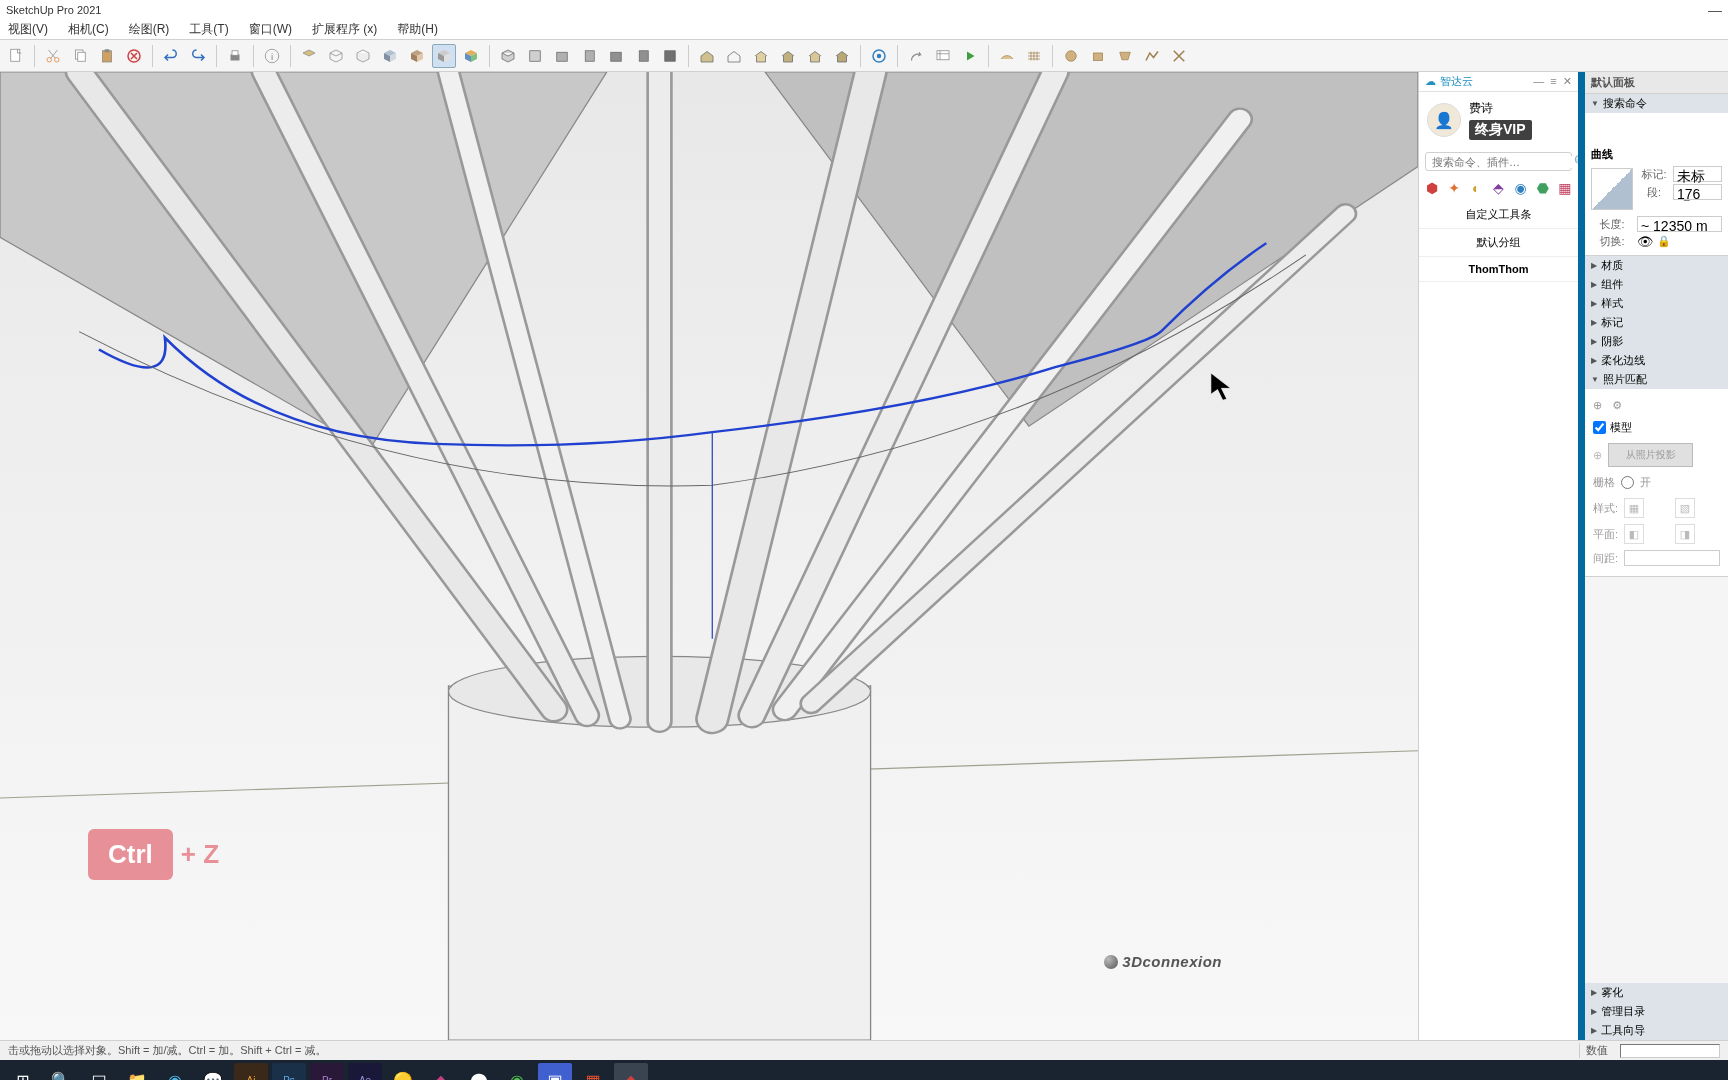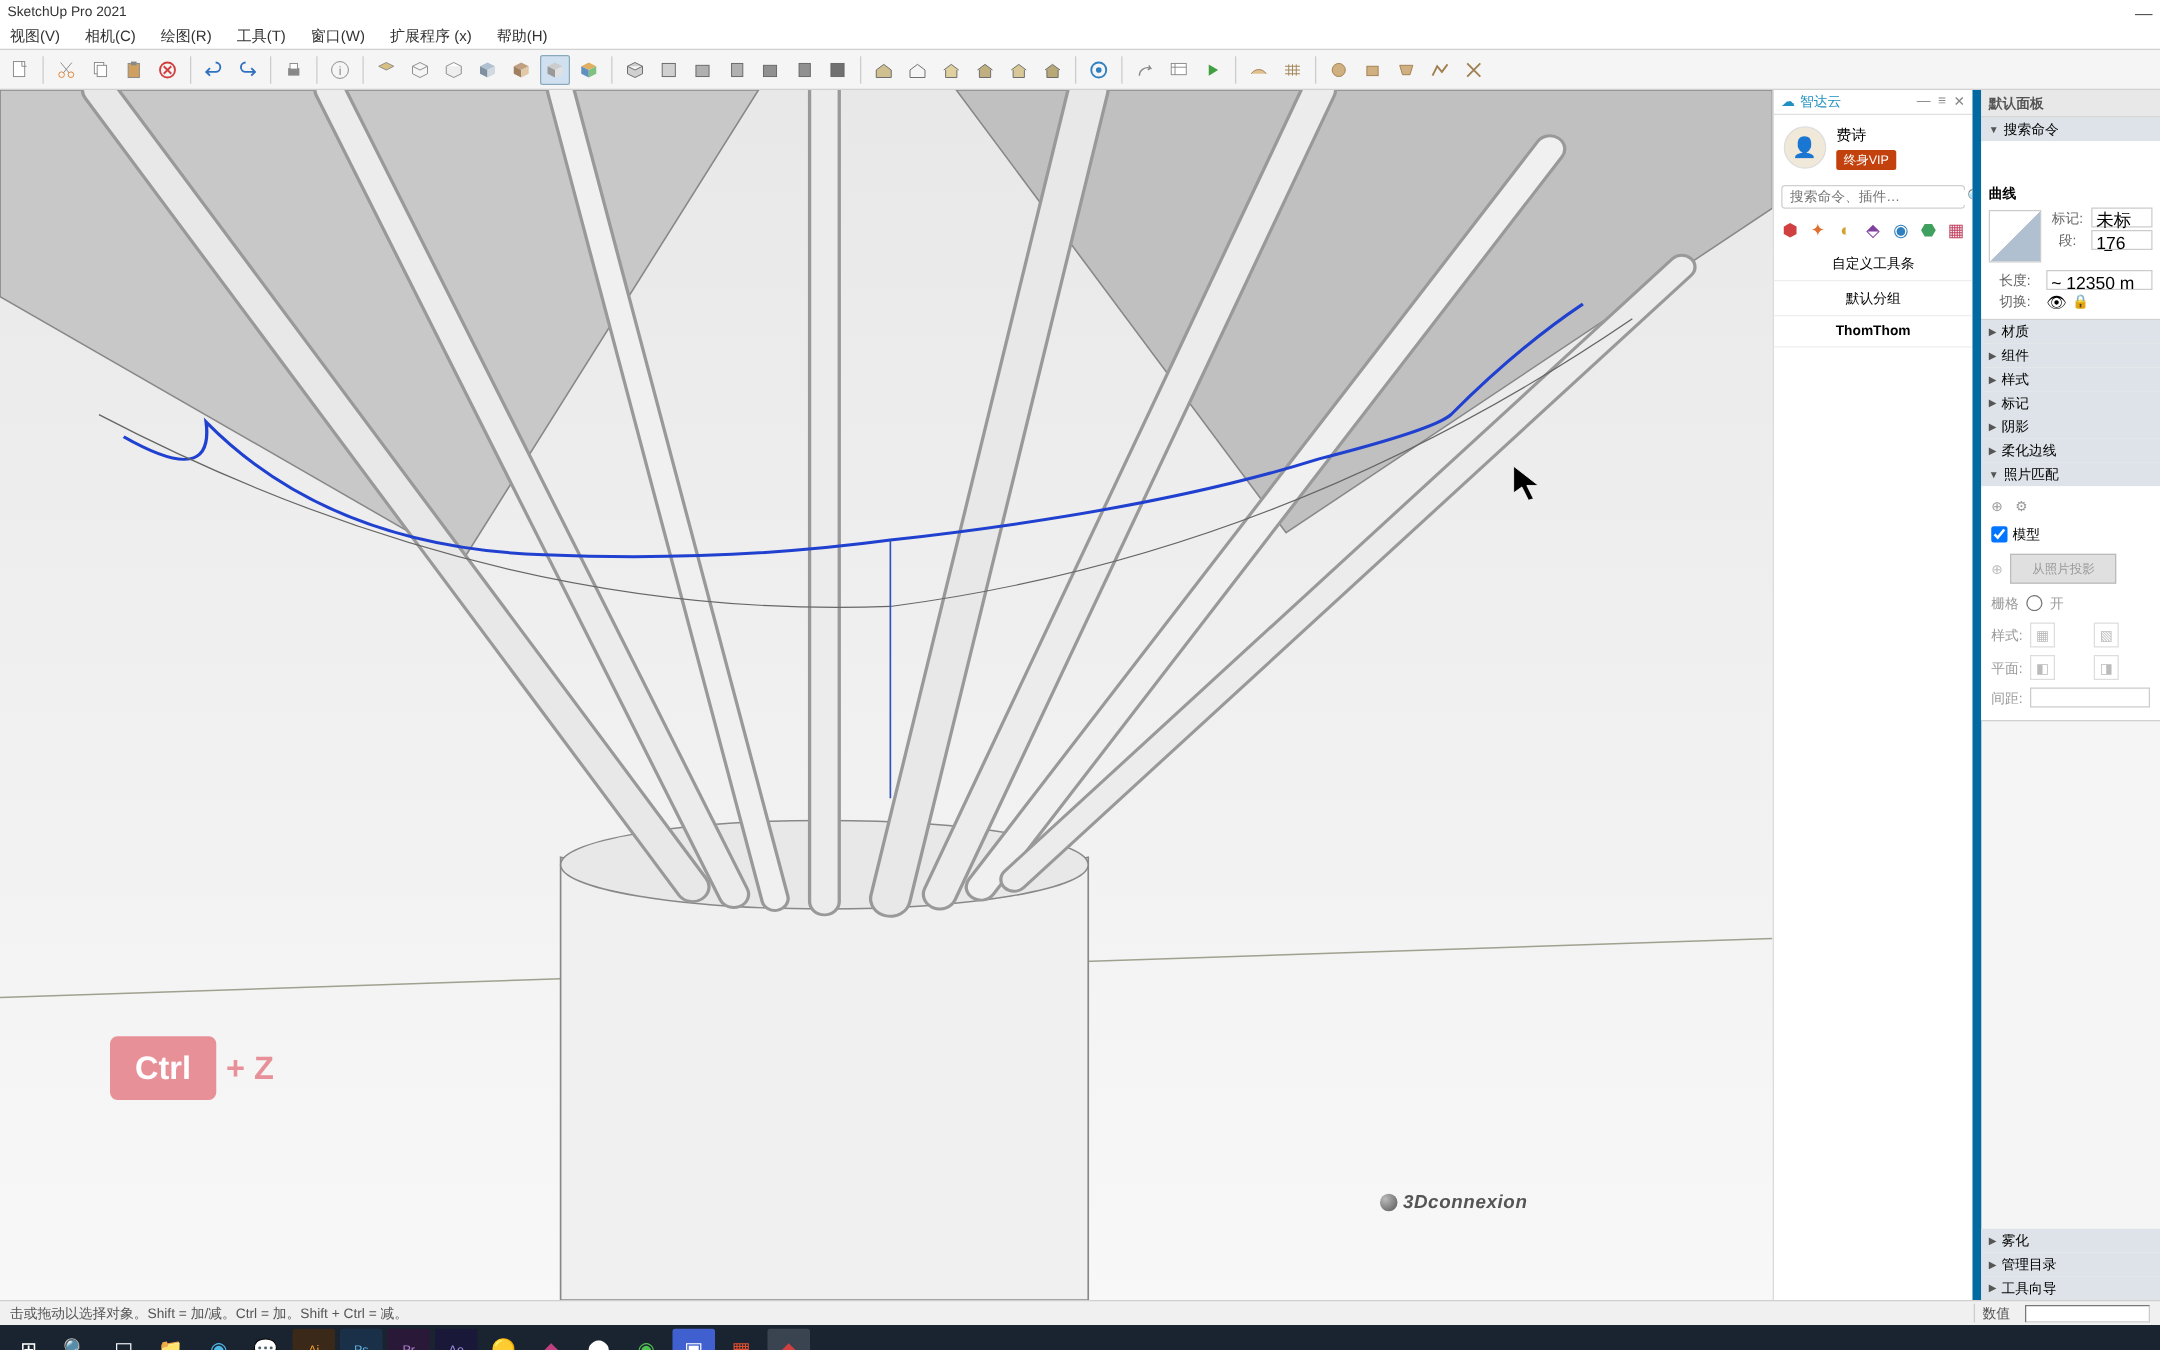--- a/index.html
+++ b/index.html
@@ -32,21 +32,21 @@
 
 .render-svg { position: absolute; top: 0; left: 0; width: 100%; height: 100%; }
 
 
 .plugin-panel { width: 160px; background: #fff; border-left: 1px solid #d0d0d0; display: flex; flex-direction: column; font-size: 11px; }
 .plugin-header { height: 20px; display: flex; align-items: center; justify-content: space-between; padding: 0 6px; border-bottom: 1px solid #e0e0e0; }
 .plugin-header-title { color: #2090c0; display:flex; align-items:center; gap:4px; }
 .plugin-header-icons { display: flex; gap: 6px; color: #888; }
 .plugin-user { display: flex; align-items: center; gap: 8px; padding: 8px; }
 .avatar { width: 34px; height: 34px; border-radius: 50%; background: #f0e8d8; border: 1px solid #ddd; display:flex; align-items:center; justify-content:center; font-size:16px;}
-.vip-badge { background: #c2410c; color: #fff; font-size: 10px; padding: 1px 6px; border-radius: 2px; margin-top: 3px; display:inline-block; }
+.vip-badge { background: #404040; color: #fff; font-size: 14px; padding: 1px 6px; border-radius: 2px; margin-top: 3px; display:inline-block;font-weight:bold; }
 .search-box { margin: 4px 6px; border: 1px solid #d0d0d0; border-radius: 3px; display:flex; align-items:center; padding: 2px 6px; }
 .search-box input { border: none; outline: none; flex: 1; font-size: 11px; color: #999; }
 .plugin-icons-row { display: flex; justify-content: space-around; padding: 4px 2px; }
 .plugin-icons-row span { width: 18px; height: 18px; display:flex; align-items:center; justify-content:center; font-size:14px;}
 .plugin-list-item { padding: 6px; text-align: center; border-bottom: 1px solid #eee; font-size: 11px; cursor:pointer; }
 
 
 .right-panel { width: 150px; background: #f5f5f5; border-left: 7px solid #0369a1; display: flex; flex-direction: column; font-size: 11px; }
 .panel-title { background: #e8e8e8; padding: 3px 6px; font-weight: bold; color: #555; border-bottom: 1px solid #d0d0d0; }
 .panel-section { border-bottom: 1px solid #d0d0d0; }

